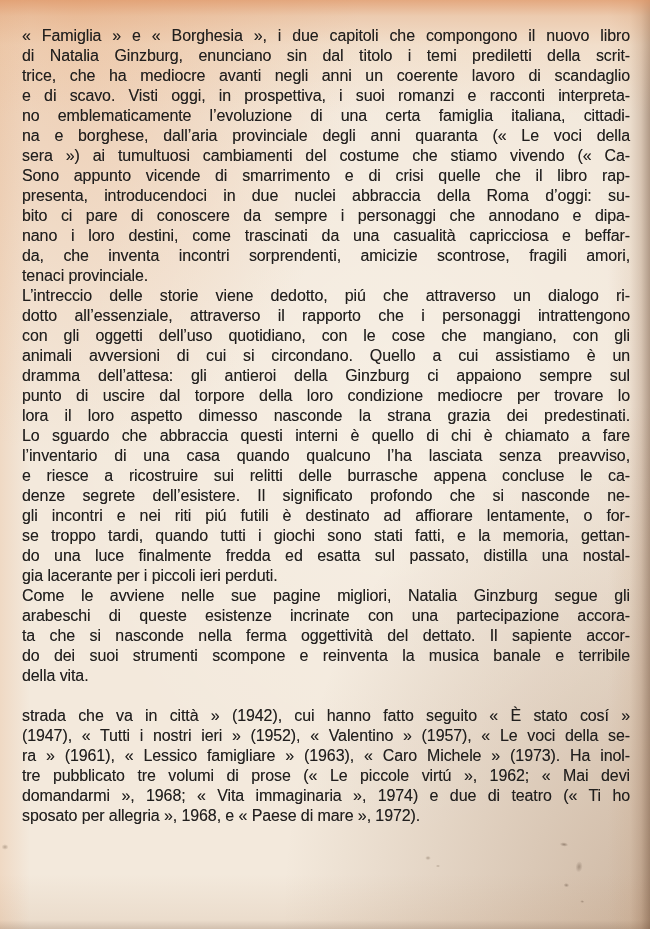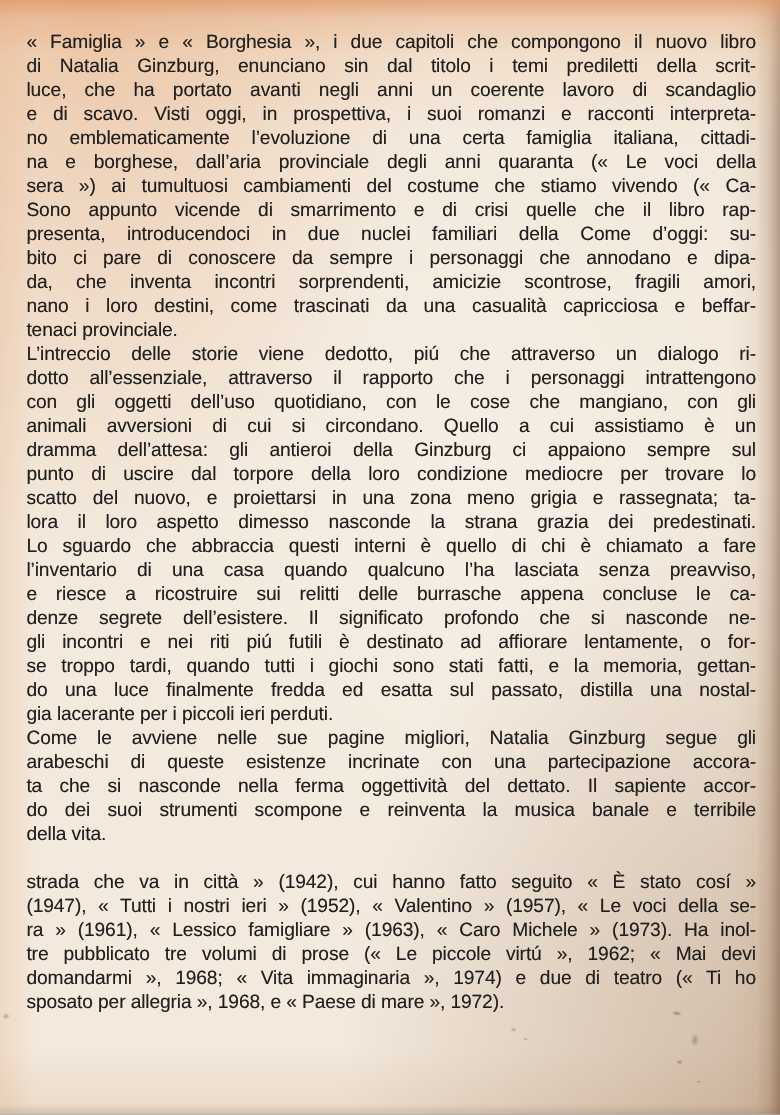--- a/index.html
+++ b/index.html
@@ -62,42 +62,41 @@
 </style>
 </head>
 <body>
 
 <div class="page">
   <div class="page-tint"></div>
   <div class="text-block">
       <div class="paragraph">
         <div class="line">« Famiglia » e « Borghesia », i due capitoli che compongono il nuovo libro</div>
         <div class="line">di Natalia Ginzburg, enunciano sin dal titolo i temi prediletti della scrit-</div>
-        <div class="line">luce, che ha portato avanti negli anni un coerente lavoro di scandaglio</div>
+        <div class="line">trice, che ha mediocre avanti negli anni un coerente lavoro di scandaglio</div>
         <div class="line">e di scavo. Visti oggi, in prospettiva, i suoi romanzi e racconti interpreta-</div>
         <div class="line">no emblematicamente l’evoluzione di una certa famiglia italiana, cittadi-</div>
         <div class="line">na e borghese, dall’aria provinciale degli anni quaranta (« Le voci della</div>
         <div class="line">sera ») ai tumultuosi cambiamenti del costume che stiamo vivendo (« Ca-</div>
       </div>
       <div class="paragraph">
         <div class="line">Sono appunto vicende di smarrimento e di crisi quelle che il libro rap-</div>
-        <div class="line">presenta, introducendoci in due nuclei familiari della Come d’oggi: su-</div>
+        <div class="line">presenta, introducendoci in due nuclei abbraccia della Roma d’oggi: su-</div>
         <div class="line">bito ci pare di conoscere da sempre i personaggi che annodano e dipa-</div>
+        <div class="line">nano i loro destini, come trascinati da una casualità capricciosa e beffar-</div>
         <div class="line">da, che inventa incontri sorprendenti, amicizie scontrose, fragili amori,</div>
-        <div class="line">nano i loro destini, come trascinati da una casualità capricciosa e beffar-</div>
         <div class="line para-end">tenaci provinciale.</div>
       </div>
       <div class="paragraph">
         <div class="line">L’intreccio delle storie viene dedotto, piú che attraverso un dialogo ri-</div>
         <div class="line">dotto all’essenziale, attraverso il rapporto che i personaggi intrattengono</div>
         <div class="line">con gli oggetti dell’uso quotidiano, con le cose che mangiano, con gli</div>
         <div class="line">animali avversioni di cui si circondano. Quello a cui assistiamo è un</div>
         <div class="line">dramma dell’attesa: gli antieroi della Ginzburg ci appaiono sempre sul</div>
         <div class="line">punto di uscire dal torpore della loro condizione mediocre per trovare lo</div>
-        <div class="line">scatto del nuovo, e proiettarsi in una zona meno grigia e rassegnata; ta-</div>
         <div class="line">lora il loro aspetto dimesso nasconde la strana grazia dei predestinati.</div>
         <div class="line">Lo sguardo che abbraccia questi interni è quello di chi è chiamato a fare</div>
         <div class="line">l’inventario di una casa quando qualcuno l’ha lasciata senza preavviso,</div>
         <div class="line">e riesce a ricostruire sui relitti delle burrasche appena concluse le ca-</div>
         <div class="line">denze segrete dell’esistere. Il significato profondo che si nasconde ne-</div>
         <div class="line">gli incontri e nei riti piú futili è destinato ad affiorare lentamente, o for-</div>
         <div class="line">se troppo tardi, quando tutti i giochi sono stati fatti, e la memoria, gettan-</div>
         <div class="line">do una luce finalmente fredda ed esatta sul passato, distilla una nostal-</div>
         <div class="line para-end">gia lacerante per i piccoli ieri perduti.</div>
       </div>

